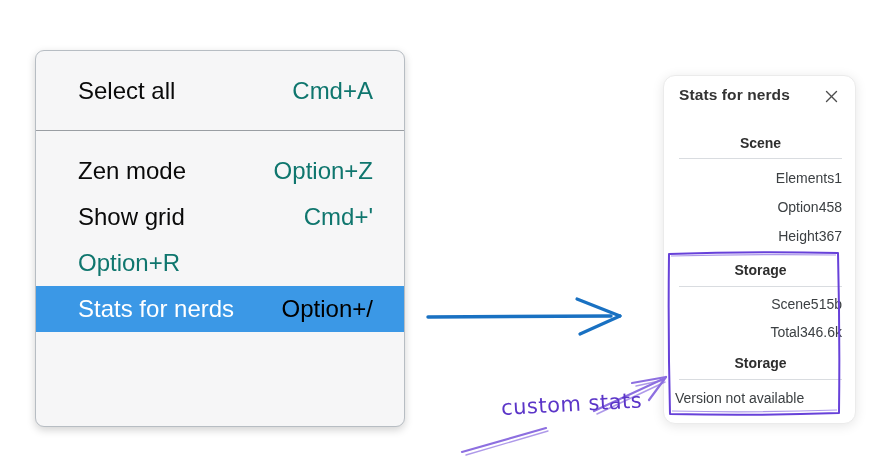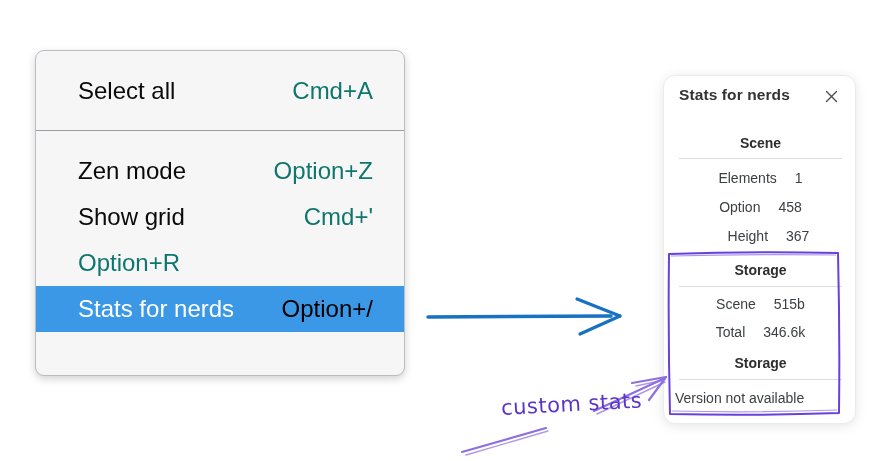--- a/index.html
+++ b/index.html
@@ -1,20 +1,20 @@
 <!DOCTYPE html>
 <html><head>
 <meta charset="utf-8">
 <style>
   * { margin:0; padding:0; box-sizing:border-box; }
   html,body { width:873px; height:461px; background:#ffffff; overflow:hidden;
               font-family:"Liberation Sans", sans-serif; position:relative; }
 
   
-  .menu { position:absolute; left:35px; top:50px; width:370px; height:326px;
+  .menu { position:absolute; left:35px; top:50px; width:370px; height:377px;
           background:#f6f6f7; border:1px solid #b7bdc3; border-radius:9px;
           box-shadow:0 3px 8px rgba(0,0,0,.18); overflow:hidden; font-size:24px; }
   .menu-sec1 { height:79px; display:flex; align-items:center; }
   .menu-divider { height:1px; background:#9a9ea3; }
   .menu-sec2 { padding-top:17px; }
   .menu-item { display:flex; justify-content:space-between; align-items:center;
                width:100%; height:46px; padding:0 31px 0 42px; cursor:default; }
   .menu-sec1 .menu-item { height:79px; }
   .mi-label { color:#0a0a0a; }
   .mi-short { color:#0f766e; }
@@ -28,21 +28,21 @@
            box-shadow:0 2px 12px rgba(0,0,0,.10); font-size:14px; color:#3c4043; }
   .panel-title { position:absolute; left:15px; top:10px; font-size:15.5px;
                  font-weight:bold; color:#333333; letter-spacing:.1px; }
   .panel-close { position:absolute; right:15px; top:11px; width:18px; height:18px;
                  display:flex; align-items:center; justify-content:center;
                  background:none; border:none; cursor:pointer; }
   .p-header { position:absolute; left:15px; right:13px; text-align:center;
               font-weight:bold; color:#2e2e2e; }
   .p-divider { position:absolute; left:15px; right:13px; height:1px; background:#d9dce0; }
   .p-row { position:absolute; left:15px; right:13px; display:flex;
-           justify-content:center; line-height:18px;gap:18px; }
+           justify-content:flex-end; line-height:18px; }
   .p-note { position:absolute; left:11px; line-height:18px; }
 
   
   .h-scene   { top:59px; }  .d-scene   { top:82px; }
   .r-elements{ top:93px; }  .r-width   { top:122px; } .r-height { top:151px;margin-left:16px; }
   .h-storage { top:186px; } .d-storage { top:210px; }
   .r-scene   { top:219px; } .r-total   { top:247px; }
   .h-version { top:279px; } .d-version { top:303px; }
   .n-version { top:313px; }
 

